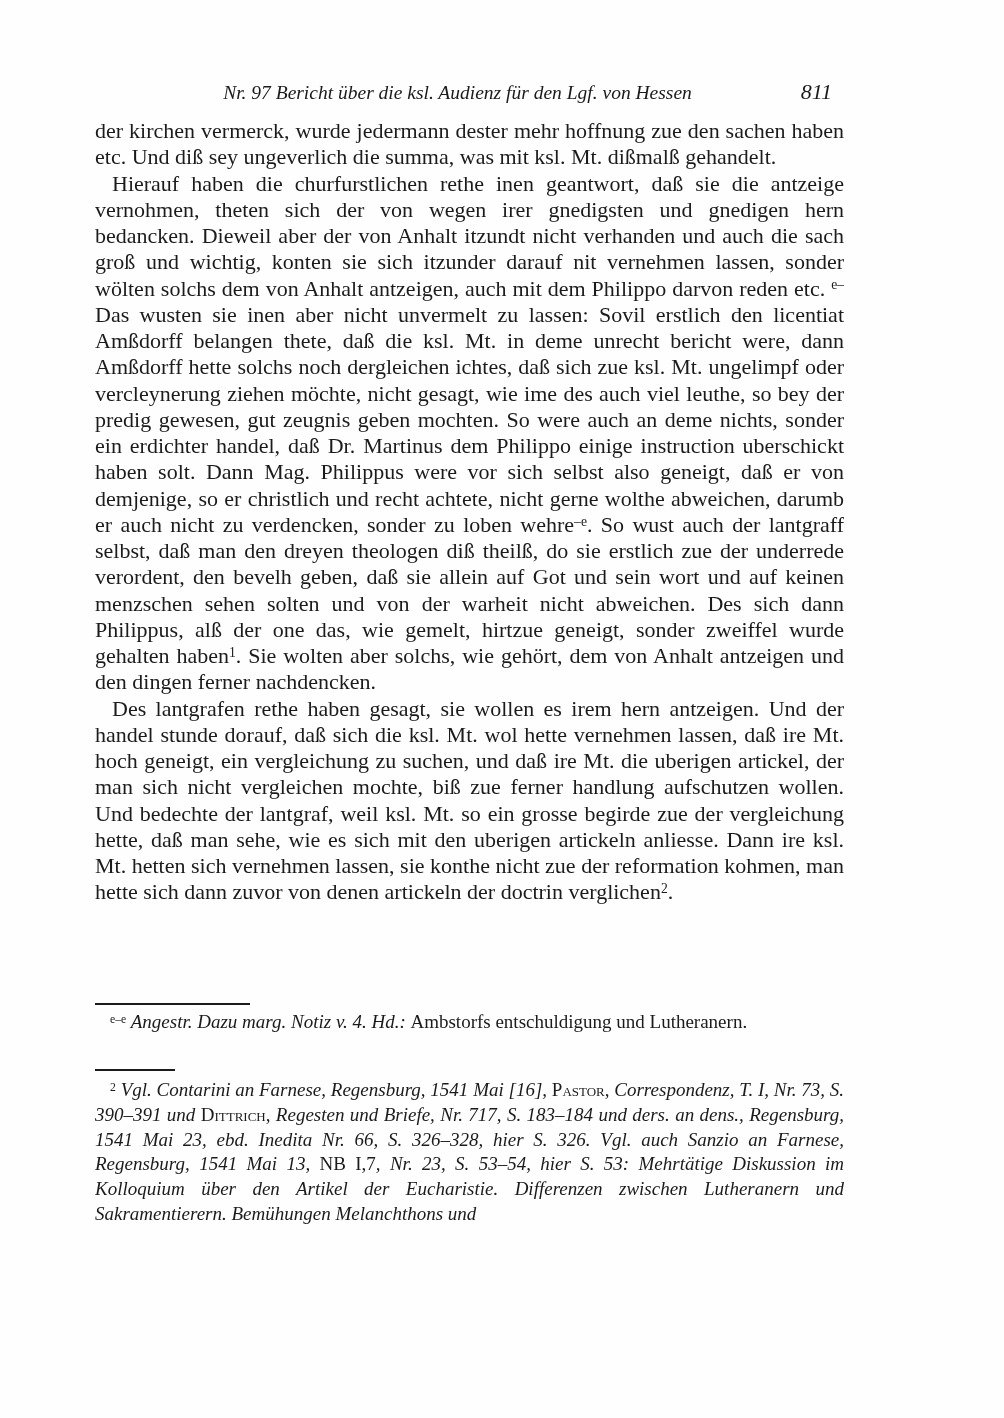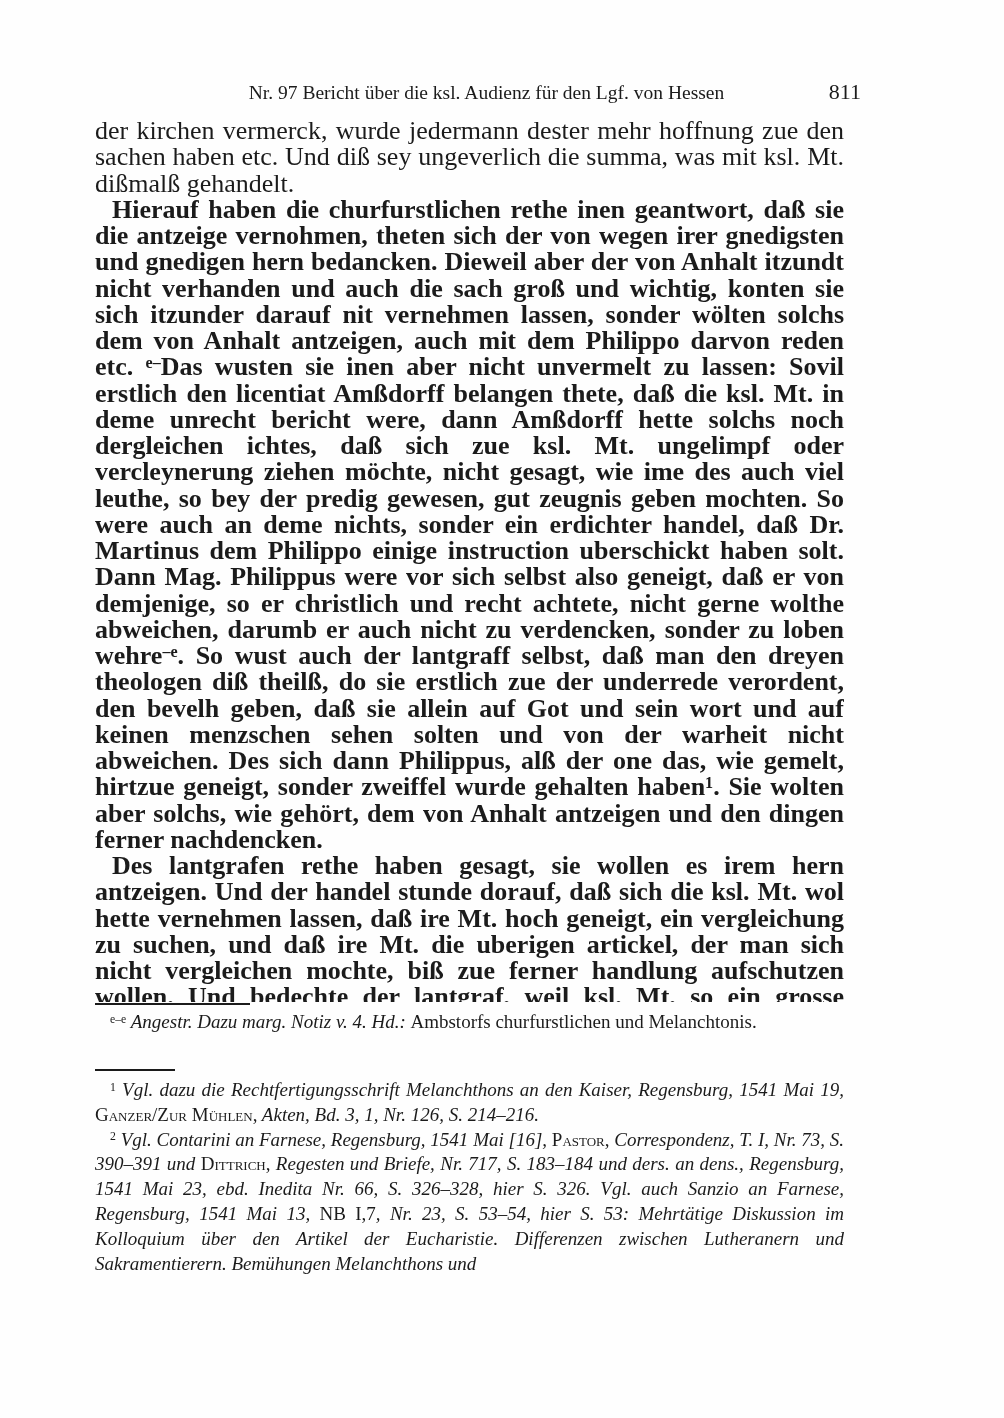--- a/index.html
+++ b/index.html
@@ -9,23 +9,24 @@
     height: 1418px;
     margin: 0 auto;
     background: #fefefe;
     color: #1b1b1b;
     font-family: "Liberation Serif", "DejaVu Serif", serif;
     overflow: hidden;
   }
   .running-head {
     position: absolute;
     top: 80px;
-    left: 112px;
+    left: 83px;
     width: 749px;
     height: 26px;
+    font-style: italic;
   }
   .rh-title {
     display: block;
     text-align: center;
     font-size: 19.5px;
     line-height: 26px;
     white-space: nowrap;
   }
   .rh-page {
     position: absolute;
@@ -38,25 +39,25 @@
   .body-text {
     position: absolute;
     top: 118px;
     left: 95px;
     width: 749px;
     max-height: 884px;
     overflow: hidden;
   }
   .para {
     margin: 0;
-    font-size: 26px;
+    font-size: 22px;
     line-height: 26.25px;
     text-align: justify;
   }
-  .para.indent { text-indent: 17px; font-weight: bold; }
+  .para.indent { text-indent: 17px; }
   .rule {
     position: absolute;
     left: 95px;
     border: none;
     border-top: 2px solid #1b1b1b;
     margin: 0;
   }
   .rule-apparatus { top: 1003px; width: 155px; }
   .rule-footnotes { top: 1069px; width: 80px; }
   .apparatus {
@@ -104,23 +105,22 @@
 
   <div class="body-text">
     <p class="para"><span>der kirchen vermerck, wurde jedermann dester mehr hoffnung zue den sachen haben etc. Und diß sey ungeverlich die summa, was mit ksl. Mt. dißmalß gehandelt.</span></p>
     <p class="para indent"><span>Hierauf haben die churfurstlichen rethe inen geantwort, daß sie die antzeige vernohmen, theten sich der von wegen irer gnedigsten und gnedigen hern bedancken. Dieweil aber der von Anhalt itzundt nicht verhanden und auch die sach groß und wichtig, konten sie sich itzunder darauf nit vernehmen lassen, sonder wölten solchs dem von Anhalt antzeigen, auch mit dem Philippo darvon reden etc. </span><span class="r-sup">e–</span><span>Das wusten sie inen aber nicht unvermelt zu lassen: Sovil erstlich den licentiat Amßdorff belangen thete, daß die ksl. Mt. in deme unrecht bericht were, dann Amßdorff hette solchs noch dergleichen ichtes, daß sich zue ksl. Mt. ungelimpf oder vercleynerung ziehen möchte, nicht gesagt, wie ime des auch viel leuthe, so bey der predig gewesen, gut zeugnis geben mochten. So were auch an deme nichts, sonder ein erdichter handel, daß Dr. Martinus dem Philippo einige instruction uberschickt haben solt. Dann Mag. Philippus were vor sich selbst also geneigt, daß er von demjenige, so er christlich und recht achtete, nicht gerne wolthe abweichen, darumb er auch nicht zu verdencken, sonder zu loben wehre</span><span class="r-sup">–e</span><span>. So wust auch der lantgraff selbst, daß man den dreyen theologen diß theilß, do sie erstlich zue der underrede verordent, den bevelh geben, daß sie allein auf Got und sein wort und auf keinen menzschen sehen solten und von der warheit nicht abweichen. Des sich dann Philippus, alß der one das, wie gemelt, hirtzue geneigt, sonder zweiffel wurde gehalten haben</span><span class="r-sup">1</span><span>. Sie wolten aber solchs, wie gehört, dem von Anhalt antzeigen und den dingen ferner nachdencken.</span></p>
     <p class="para indent"><span>Des lantgrafen rethe haben gesagt, sie wollen es irem hern antzeigen. Und der handel stunde dorauf, daß sich die ksl. Mt. wol hette vernehmen lassen, daß ire Mt. hoch geneigt, ein vergleichung zu suchen, und daß ire Mt. die uberigen artickel, der man sich nicht vergleichen mochte, biß zue ferner handlung aufschutzen wollen. Und bedechte der lantgraf, weil ksl. Mt. so ein grosse begirde zue der vergleichung hette, daß man sehe, wie es sich mit den uberigen artickeln anliesse. Dann ire ksl. Mt. hetten sich vernehmen lassen, sie konthe nicht zue der reformation kohmen, man hette sich dann zuvor von denen artickeln der doctrin verglichen</span><span class="r-sup">2</span><span>.</span></p>
   </div>
 
   <hr class="rule rule-apparatus">
 
   <div class="apparatus">
-    <p class="fn"><span class="r-sup">e–e</span><span class="r-it"> Angestr. Dazu marg. Notiz v. 4. Hd.: </span><span>Ambstorfs churfurstlichen und Melanchtonis.</span></p>
+    <p class="fn"><span class="r-sup">e–e</span><span class="r-it"> Angestr. Dazu marg. Notiz v. 4. Hd.: </span><span>Ambstorfs entschuldigung und Lutheranern.</span></p>
   </div>
 
   <hr class="rule rule-footnotes">
 
   <div class="footnotes">
-    <p class="fn"><span class="r-sup">1</span><span class="r-it"> Vgl. dazu die Rechtfertigungsschrift Melanchthons an den Kaiser, Regensburg, 1541 Mai 19, </span><span class="r-sc">Ganzer/Zur Mühlen,</span><span class="r-it"> Akten, Bd. 3, 1, Nr. 126, S. 214–216.</span></p>
     <p class="fn"><span class="r-sup">2</span><span class="r-it"> Vgl. Contarini an Farnese, Regensburg, 1541 Mai [16], </span><span class="r-sc">Pastor,</span><span class="r-it"> Correspondenz, T. I, Nr. 73, S. 390–391 und </span><span class="r-sc">Dittrich,</span><span class="r-it"> Regesten und Briefe, Nr. 717, S. 183–184 und ders. an dens., Regensburg, 1541 Mai 23, ebd. Inedita Nr. 66, S. 326–328, hier S. 326. Vgl. auch Sanzio an Farnese, Regensburg, 1541 Mai 13, </span><span>NB I,7</span><span class="r-it">, Nr. 23, S. 53–54, hier S. 53: Mehrtätige Diskussion im Kolloquium über den Artikel der Eucharistie. Differenzen zwischen Lutheranern und Sakramentierern. Bemühungen Melanchthons und</span></p>
   </div>
 
 </div>
 
 </body></html>

